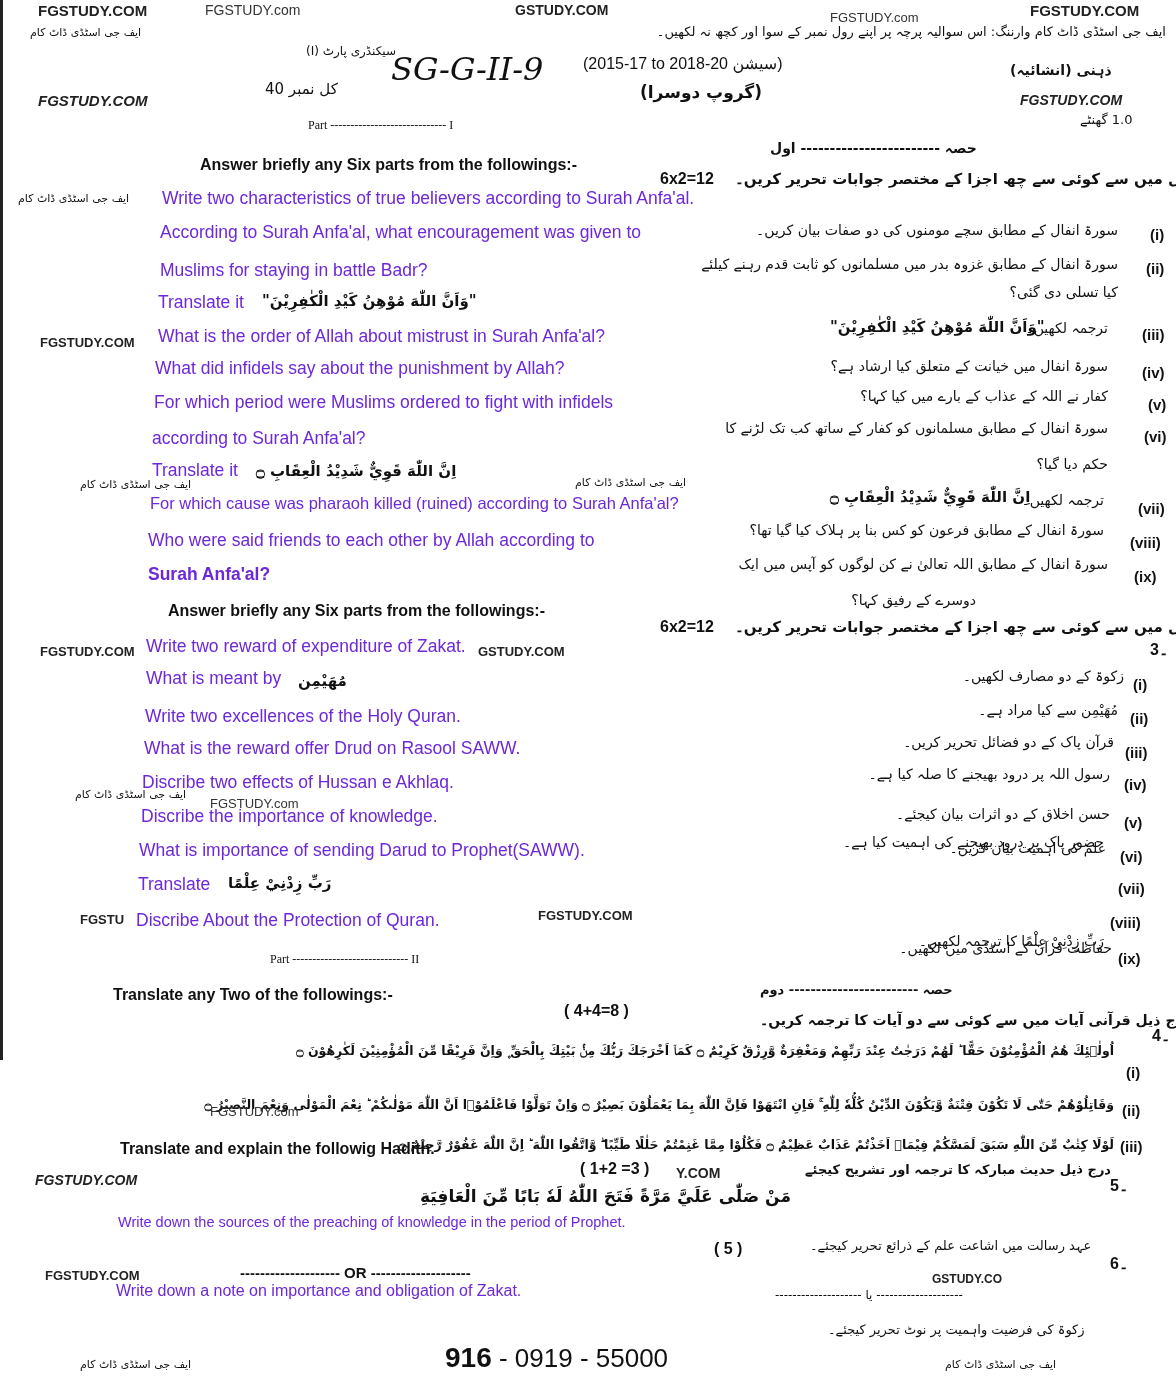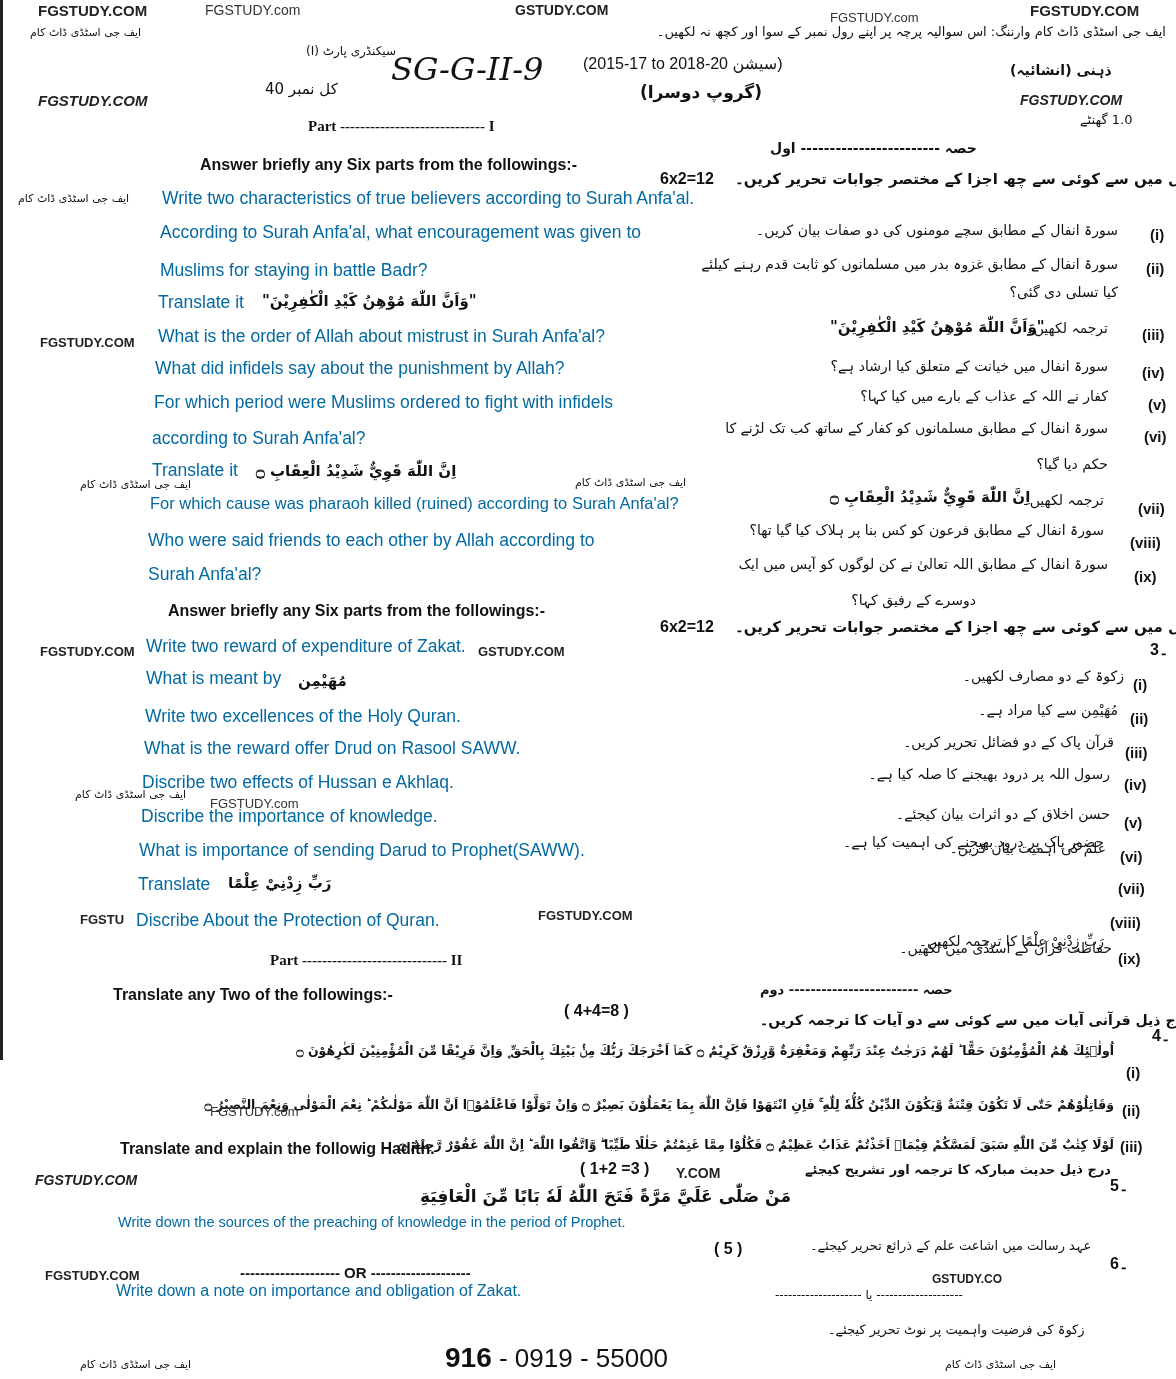--- a/index.html
+++ b/index.html
@@ -3,23 +3,23 @@
 <meta charset="utf-8">
 <style>
   * { box-sizing: border-box; margin: 0; padding: 0; }
   html, body { width: 1176px; height: 1379px; background: #ffffff; overflow: hidden; }
   body { position: relative; color: #111; font-family: "Liberation Sans", sans-serif; }
   .abs { position: absolute; white-space: nowrap; }
   .wm { font-family: "Liberation Sans", sans-serif; font-weight: bold; font-size: 13px; color: #222; }
   .wm-light { font-family: "Liberation Sans", sans-serif; font-size: 14px; color: #333; }
   .urdu { font-family: "DejaVu Sans", sans-serif; direction: rtl; color: #111; }
   .urdu-sm { font-size: 11px; }
-  .eng { font-family: "Liberation Sans", sans-serif; font-size: 17.5px; color: #0369a1; }
+  .eng { font-family: "Liberation Sans", sans-serif; font-size: 17.5px; color: #6d28d9; }
   .heading { font-family: "Liberation Sans", sans-serif; font-weight: bold; font-size: 16px; color: #111; }
-  .part { font-family: "Liberation Serif", serif; font-weight: bold; font-size: 15px; }
+  .part { font-family: "Liberation Serif", serif; font-weight: normal; font-size: 12px; }
   .roman { font-family: "Liberation Sans", sans-serif; font-weight: bold; font-size: 15px; color: #111; }
   .urdu-q { font-family: "DejaVu Sans", sans-serif; font-size: 14px; direction: rtl; text-align: right; }
   .arabic { font-family: "DejaVu Sans", sans-serif; font-weight: bold; font-size: 15px; direction: rtl; }
   .left-border { position: absolute; left: 0; top: 0; width: 3px; height: 1060px; background: #222; }
   .handwritten { font-family: "DejaVu Serif", serif; font-size: 32px; font-style: italic; margin-left: 43px; }
   .serial { font-family: "Liberation Sans", sans-serif; font-size: 26px; }
   .serial b { font-size: 28px; font-weight: bold; }
 </style>
 </head>
 <body>
@@ -62,21 +62,21 @@
 <div class="abs eng" style="left:158px;top:326px;">What is the order of Allah about mistrust in Surah Anfa'al?</div>
 <div class="abs eng" style="left:155px;top:358px;">What did infidels say about the punishment by Allah?</div>
 <div class="abs eng" style="left:154px;top:392px;">For which period were Muslims ordered to fight with infidels</div>
 <div class="abs eng" style="left:152px;top:428px;">according to Surah Anfa'al?</div>
 <div class="abs eng" style="left:152px;top:460px;">Translate it</div>
 <div class="abs arabic" style="left:256px;top:462px;">اِنَّ اللّٰهَ قَوِيٌّ شَدِيْدُ الْعِقَابِ ۝</div>
 <div class="abs urdu urdu-sm" style="left:80px;top:478px;">ایف جی اسٹڈی ڈاٹ کام</div>
 <div class="abs urdu urdu-sm" style="left:575px;top:476px;">ایف جی اسٹڈی ڈاٹ کام</div>
 <div class="abs eng" style="left:150px;top:494px;font-size:16.5px;">For which cause was pharaoh killed (ruined) according to Surah Anfa'al?</div>
 <div class="abs eng" style="left:148px;top:530px;">Who were said friends to each other by Allah according to</div>
-<div class="abs eng" style="left:148px;top:564px;">Surah Anfa'al?</div>
+<div class="abs eng" style="left:148px;top:564px;font-weight:bold;">Surah Anfa'al?</div>
 
 <div class="abs roman" style="left:1150px;top:226px;">(i)</div>
 <div class="abs urdu-q" style="right:58px;top:222px;">سورۃ انفال کے مطابق سچے مومنوں کی دو صفات بیان کریں۔</div>
 <div class="abs roman" style="left:1146px;top:260px;">(ii)</div>
 <div class="abs urdu-q" style="right:58px;top:256px;">سورۃ انفال کے مطابق غزوہ بدر میں مسلمانوں کو ثابت قدم رہنے کیلئے</div>
 <div class="abs urdu-q" style="right:58px;top:284px;">کیا تسلی دی گئی؟</div>
 <div class="abs roman" style="left:1142px;top:326px;">(iii)</div>
 <div class="abs urdu-q" style="right:68px;top:320px;">ترجمہ لکھیں۔</div>
 <div class="abs arabic" style="left:830px;top:318px;font-size:15px;">"وَاَنَّ اللّٰهَ مُوْهِنُ كَيْدِ الْكٰفِرِيْنَ"</div>
 <div class="abs roman" style="left:1142px;top:364px;">(iv)</div>

